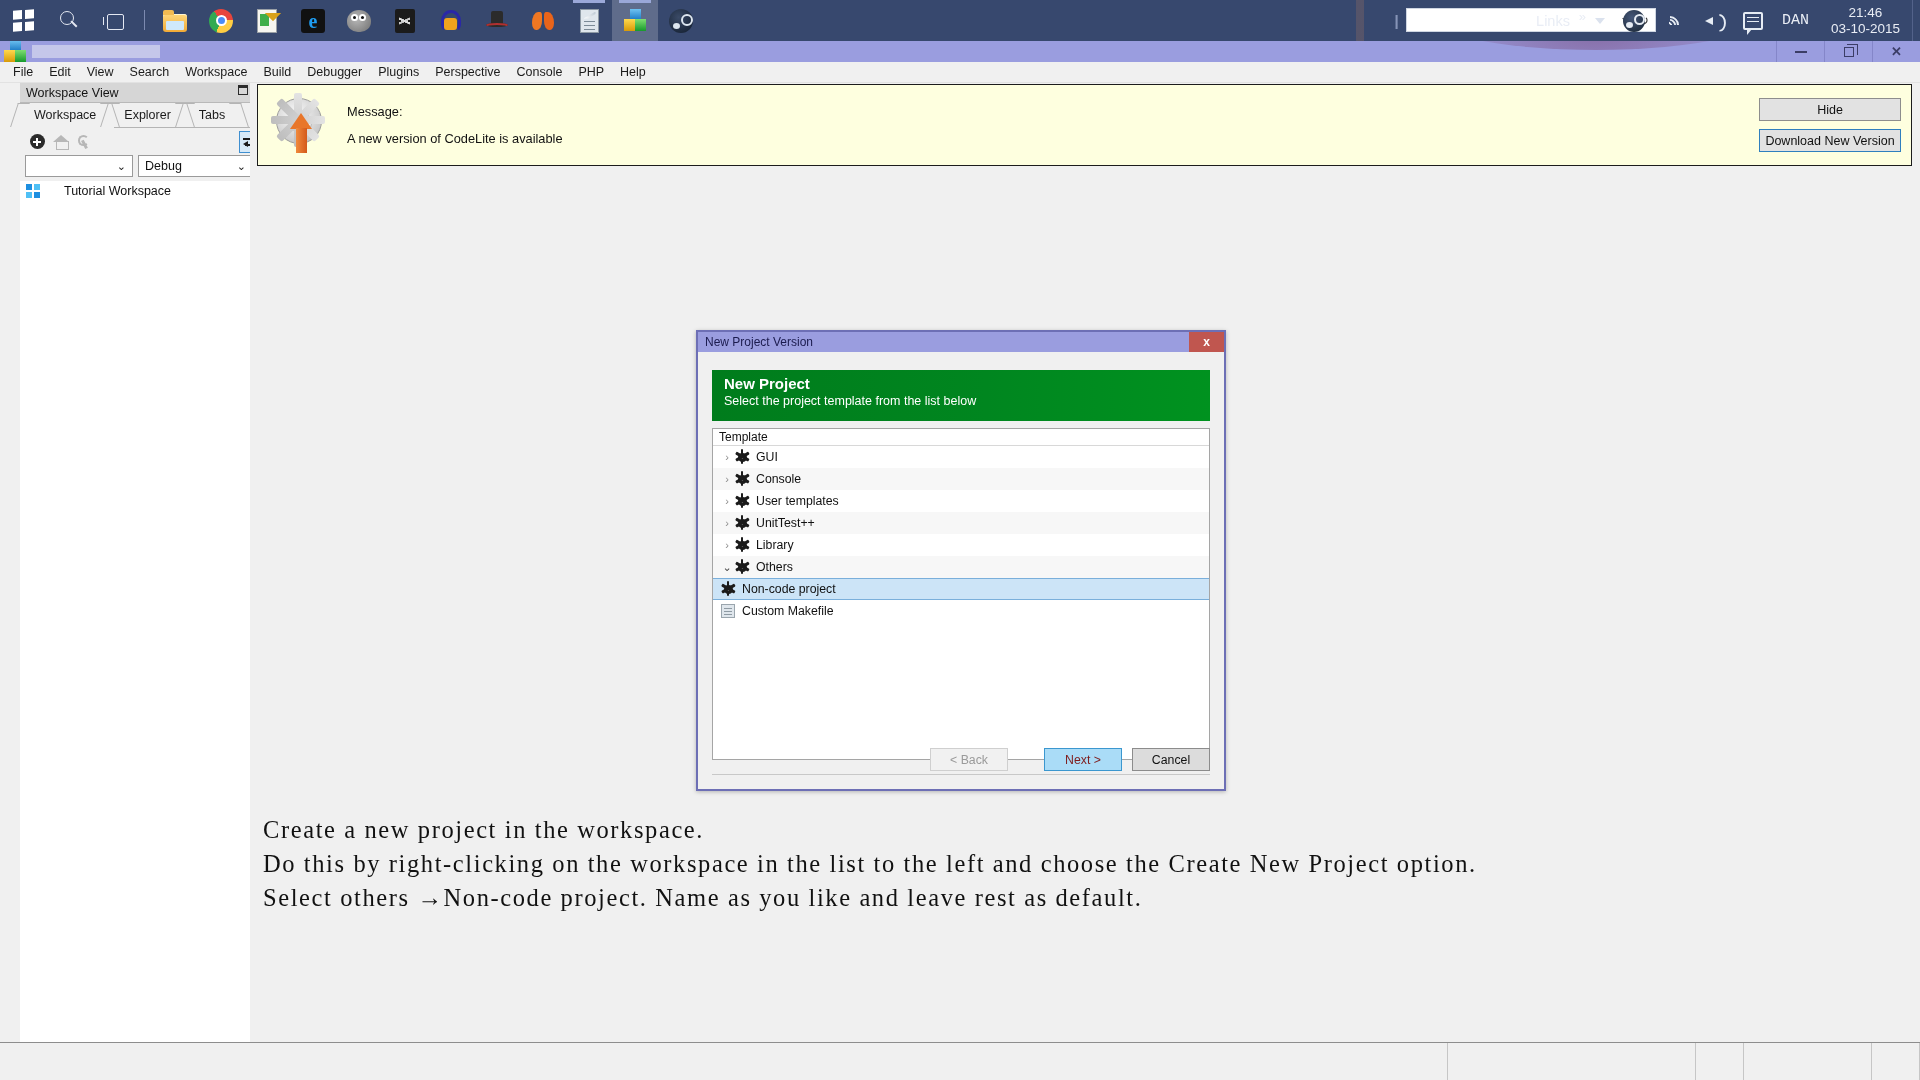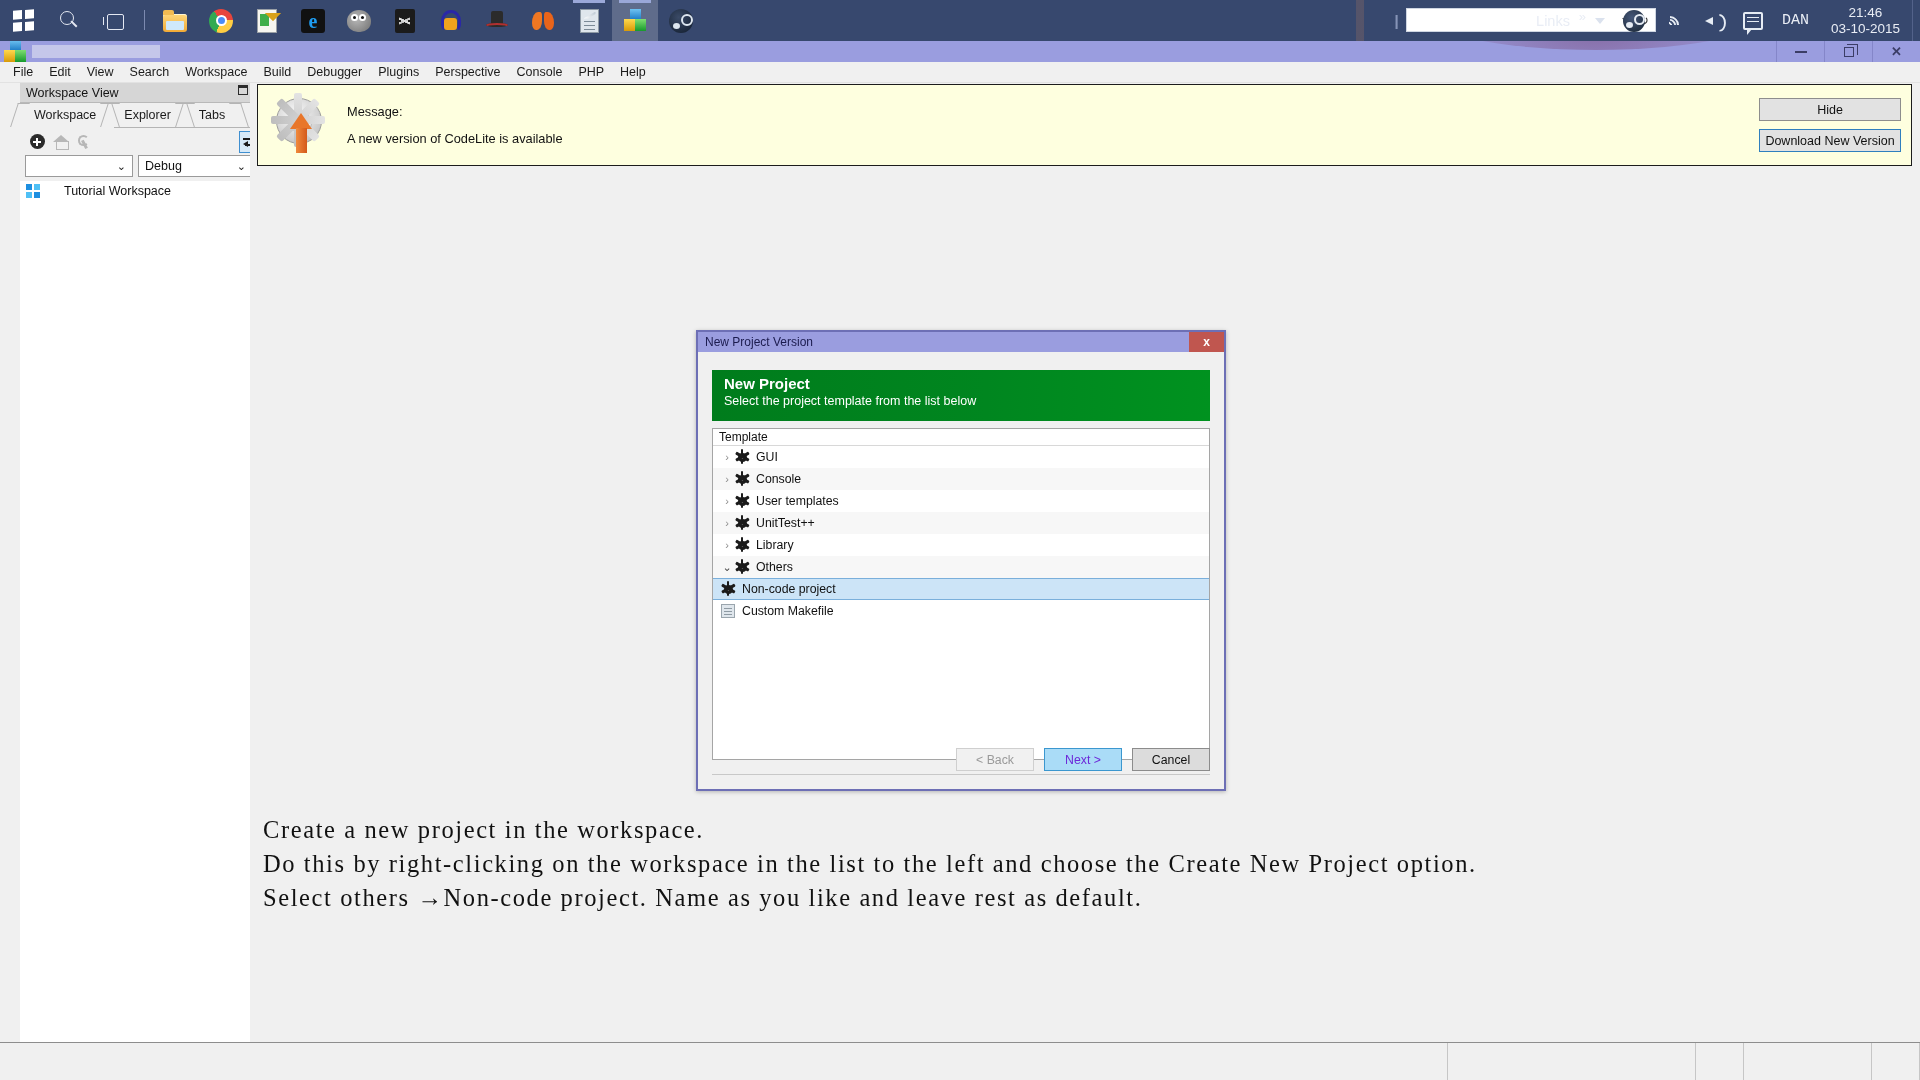--- a/index.html
+++ b/index.html
@@ -258,21 +258,21 @@
   .gearsm i:nth-child(3){transform:rotate(60deg);}
   .gearsm i:nth-child(4){transform:rotate(120deg);}
   .mkico{ width:14px;height:14px;margin-right:7px;flex:none;background:#dfe6ec;border:1px solid #9aa5ad;position:relative;}
   .mkico::after{content:"";position:absolute;left:2px;top:3px;right:2px;height:1.2px;background:#8e9aa3;box-shadow:0 3px 0 #8e9aa3,0 6px 0 #8e9aa3;}
   .indent1{ padding-left:8px; }
   #dlg-sep{ margin:14px 14px 0 14px; height:1px; background:#c8c8c8;}
   #dlg-btns{ position:absolute; right:14px; bottom:18px; display:flex; gap:10px;}
   .dbtn{ width:78px;height:23px; font-size:12.3px; display:flex;align-items:center;justify-content:center;
          background:#e9e9e9; border:1px solid #adadad; color:#111;}
   .dbtn.disabled{ color:#9a9a9a; background:#f1f1f1; border:1px solid #cfcfcf;}
-  .dbtn.primary{ background:#aadcf7; border:1px solid #3b97cf; color:#6d28d9;}
+  .dbtn.primary{ background:#aadcf7; border:1px solid #3b97cf; color:#7f1d1d;margin-left:26px;}
   .dbtn.cancel{ background:#dcdcdc; border:1px solid #8c8c8c;}
 </style>
 </head>
 <body>
 
 <div id="taskbar">
   <div class="tb-wall"></div>
   <div class="tb-right-pane"></div>
 
   <div class="tb-item">

